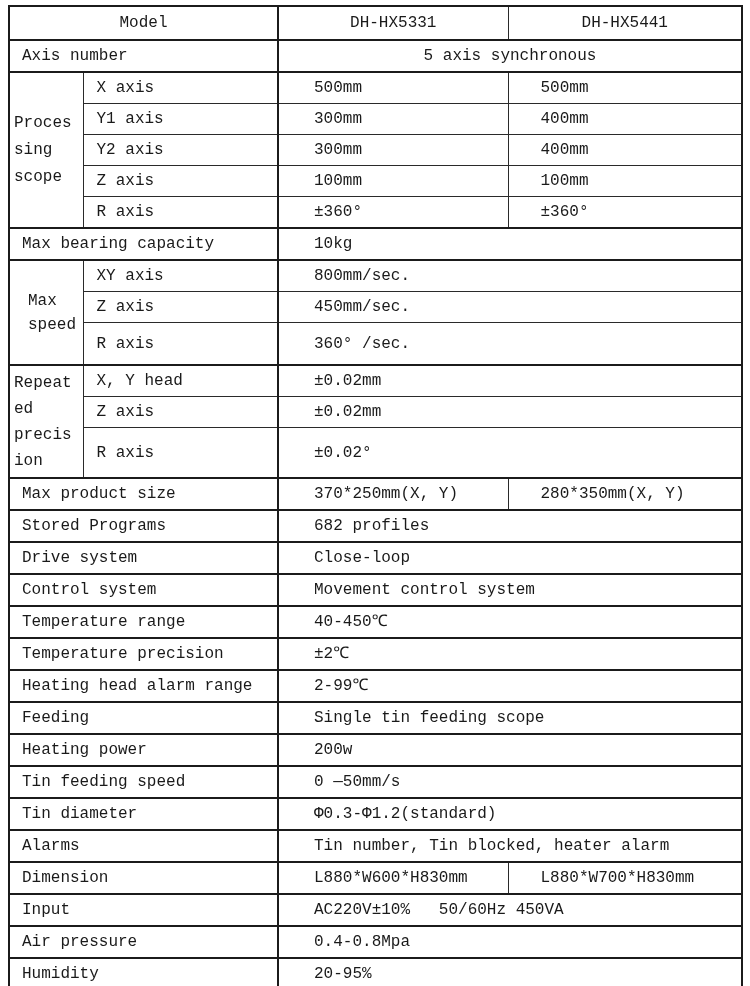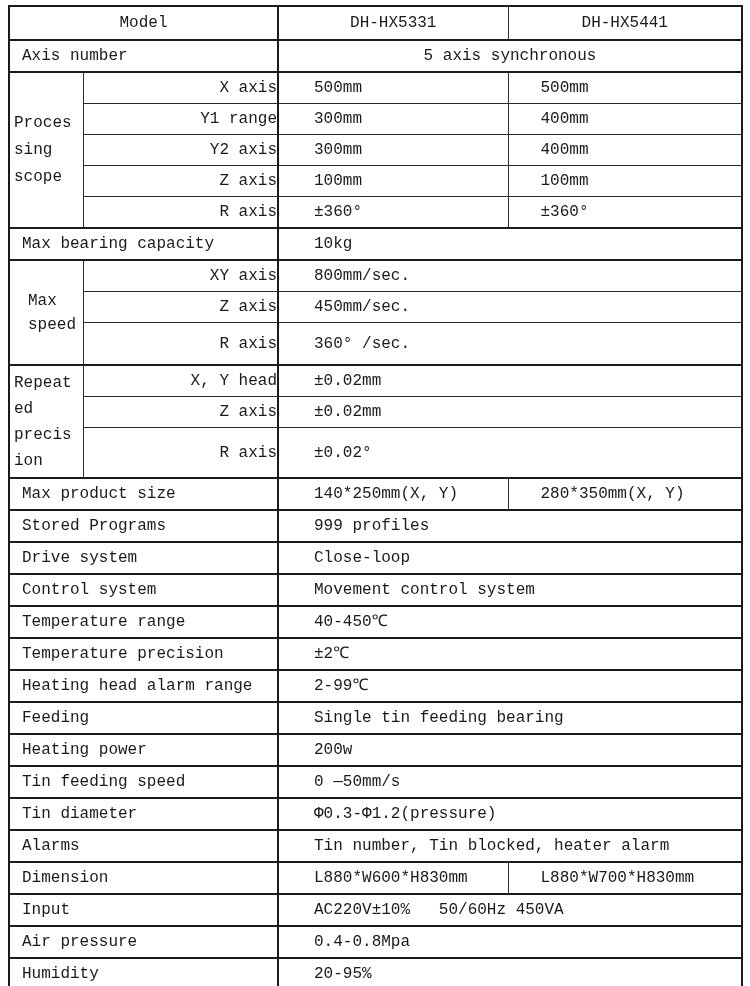--- a/index.html
+++ b/index.html
@@ -36,21 +36,21 @@
   tr.bt td { border-top-width: 2px; border-top-color: #1b1b1b; }
   
   td.bl2 { border-left-width: 2px; border-left-color: #1b1b1b; }
 
   tr.h32 td { height: 32px; }
   tr.h41 td { height: 41px; }
   tr.h49 td { height: 49px; }
 
   td.c   { text-align: center; }
   td.lab { padding-left: 12px; margin-left: 16px; }
-  td.sub { padding-left: 13px; text-align: right; }
+  td.sub { padding-left: 13px; }
   td.v2  { padding-left: 35px; }
   td.v3  { padding-left: 32px; }
   td.glab { padding-left: 4px; white-space: pre-line; line-height: 27px; }
   td.glab.ml { padding-left: 18px; line-height: 24px; }
   td.glab.rl { line-height: 26px; }
 </style>
 </head>
 <body>
 
 <table class="spec-table">
@@ -75,21 +75,21 @@
 
     <tr class="bt">
       <td rowspan="5" class="glab">Proces
 sing
 scope</td>
       <td class="sub">X axis</td>
       <td class="v2 bl2">500mm</td>
       <td class="v3">500mm</td>
     </tr>
     <tr>
-      <td class="sub">Y1 range</td>
+      <td class="sub">Y1 axis</td>
       <td class="v2 bl2">300mm</td>
       <td class="v3">400mm</td>
     </tr>
     <tr>
       <td class="sub">Y2 axis</td>
       <td class="v2 bl2">300mm</td>
       <td class="v3">400mm</td>
     </tr>
     <tr>
       <td class="sub">Z axis</td>
@@ -134,27 +134,27 @@
       <td class="sub">Z axis</td>
       <td colspan="2" class="v2 bl2">±0.02mm</td>
     </tr>
     <tr class="h49">
       <td class="sub">R axis</td>
       <td colspan="2" class="v2 bl2">±0.02°</td>
     </tr>
 
     <tr class="bt">
       <td colspan="2" class="lab">Max product size</td>
-      <td class="v2 bl2">140*250mm(X, Y)</td>
+      <td class="v2 bl2">370*250mm(X, Y)</td>
       <td class="v3">280*350mm(X, Y)</td>
     </tr>
 
     <tr class="bt">
       <td colspan="2" class="lab">Stored Programs</td>
-      <td colspan="2" class="v2 bl2">999 profiles</td>
+      <td colspan="2" class="v2 bl2">682 profiles</td>
     </tr>
     <tr class="bt">
       <td colspan="2" class="lab">Drive system</td>
       <td colspan="2" class="v2 bl2">Close-loop</td>
     </tr>
     <tr class="bt">
       <td colspan="2" class="lab">Control system</td>
       <td colspan="2" class="v2 bl2">Movement control system</td>
     </tr>
     <tr class="bt">
@@ -164,33 +164,33 @@
     <tr class="bt">
       <td colspan="2" class="lab">Temperature precision</td>
       <td colspan="2" class="v2 bl2">±2℃</td>
     </tr>
     <tr class="bt">
       <td colspan="2" class="lab">Heating head alarm range</td>
       <td colspan="2" class="v2 bl2">2-99℃</td>
     </tr>
     <tr class="bt">
       <td colspan="2" class="lab">Feeding</td>
-      <td colspan="2" class="v2 bl2">Single tin feeding bearing</td>
+      <td colspan="2" class="v2 bl2">Single tin feeding scope</td>
     </tr>
     <tr class="bt">
       <td colspan="2" class="lab">Heating power</td>
       <td colspan="2" class="v2 bl2">200w</td>
     </tr>
     <tr class="bt">
       <td colspan="2" class="lab">Tin feeding speed</td>
       <td colspan="2" class="v2 bl2">0 —50mm/s</td>
     </tr>
     <tr class="bt">
       <td colspan="2" class="lab">Tin diameter</td>
-      <td colspan="2" class="v2 bl2">Φ0.3-Φ1.2(pressure)</td>
+      <td colspan="2" class="v2 bl2">Φ0.3-Φ1.2(standard)</td>
     </tr>
     <tr class="bt">
       <td colspan="2" class="lab">Alarms</td>
       <td colspan="2" class="v2 bl2">Tin number, Tin blocked, heater alarm</td>
     </tr>
 
     <tr class="bt">
       <td colspan="2" class="lab">Dimension</td>
       <td class="v2 bl2">L880*W600*H830mm</td>
       <td class="v3">L880*W700*H830mm</td>

